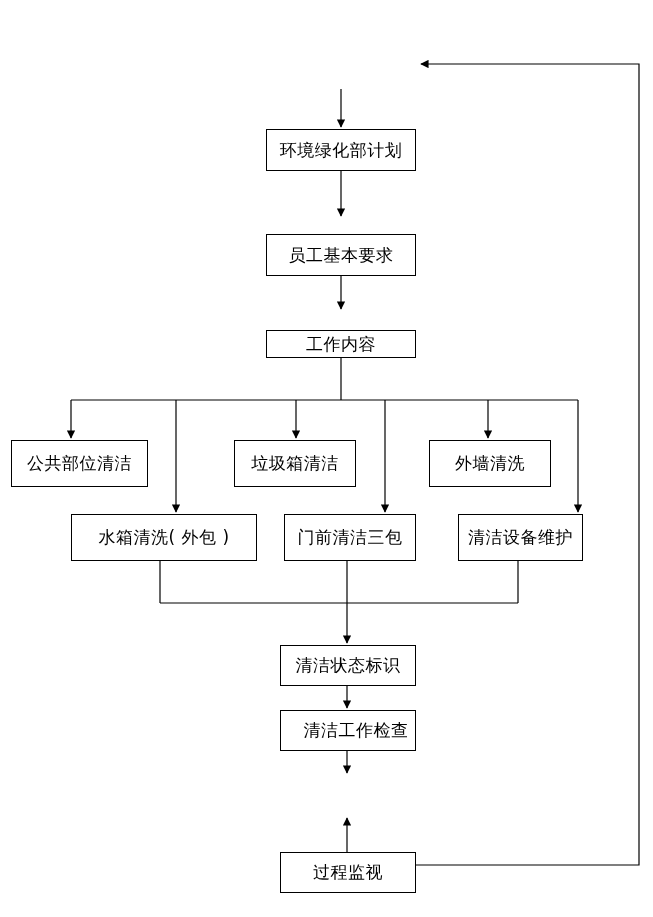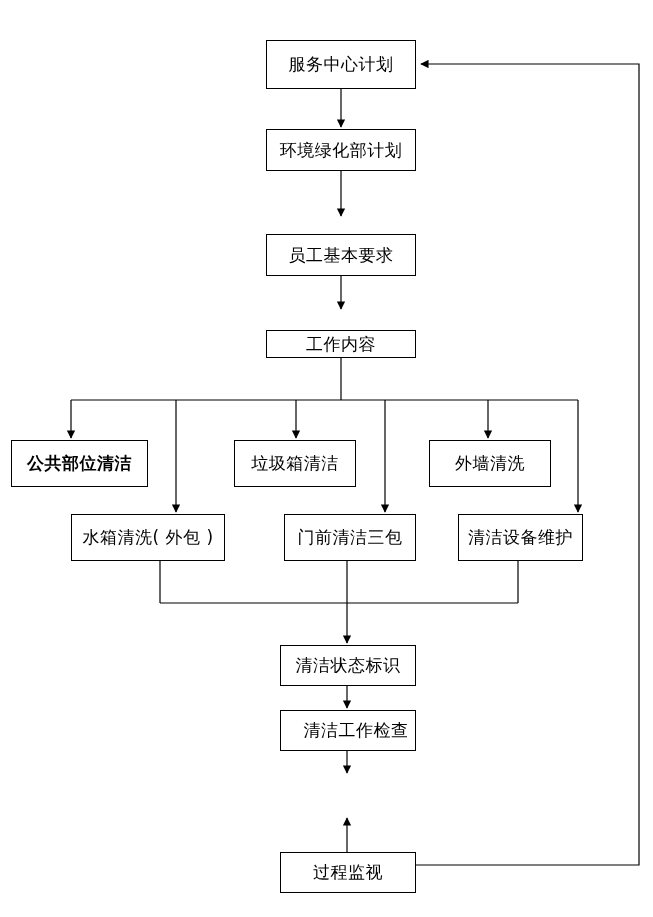--- a/index.html
+++ b/index.html
@@ -81,49 +81,46 @@
       <line x1="347" y1="561" x2="347" y2="643" marker-end="url(#arrowhead)"></line>
 
       <line x1="347" y1="686" x2="347" y2="708" marker-end="url(#arrowhead)"></line>
       <line x1="347" y1="751" x2="347" y2="773" marker-end="url(#arrowhead)"></line>
       <line x1="347" y1="852" x2="347" y2="818" marker-end="url(#arrowhead)"></line>
 
       <path d="M 416 865 L 639 865 L 639 64 L 421 64" marker-end="url(#arrowhead)"></path>
     </g>
   </svg>
 
-  <div class="node" style="left:266px; top:40px; width:150px; height:49px;">
-    <span>服务中心计划</span>
-  </div>
 
   <div class="node" style="left:266px; top:129px; width:150px; height:42px;">
     <span>环境绿化部计划</span>
   </div>
 
   <div class="node" style="left:266px; top:218px; width:150px; height:42px;margin-top:16px;">
     <span>员工基本要求</span>
   </div>
 
   <div class="node" style="left:266px; top:330px; width:150px; height:28px;">
     <span>工作内容</span>
   </div>
 
-  <div class="node" style="left:11px; top:440px; width:137px; height:47px;font-weight:bold;">
+  <div class="node" style="left:11px; top:440px; width:137px; height:47px;">
     <span>公共部位清洁</span>
   </div>
 
   <div class="node" style="left:234px; top:440px; width:122px; height:47px;">
     <span>垃圾箱清洁</span>
   </div>
 
   <div class="node" style="left:429px; top:440px; width:122px; height:47px;">
     <span>外墙清洗</span>
   </div>
 
-  <div class="node" style="left:71px; top:514px; width:154px; height:47px;">
+  <div class="node" style="left:71px; top:514px; width:186px; height:47px;">
     <span>水箱清洗( 外包 )</span>
   </div>
 
   <div class="node" style="left:284px; top:514px; width:132px; height:47px;">
     <span>门前清洁三包</span>
   </div>
 
   <div class="node" style="left:458px; top:514px; width:125px; height:47px;">
     <span>清洁设备维护</span>
   </div>

